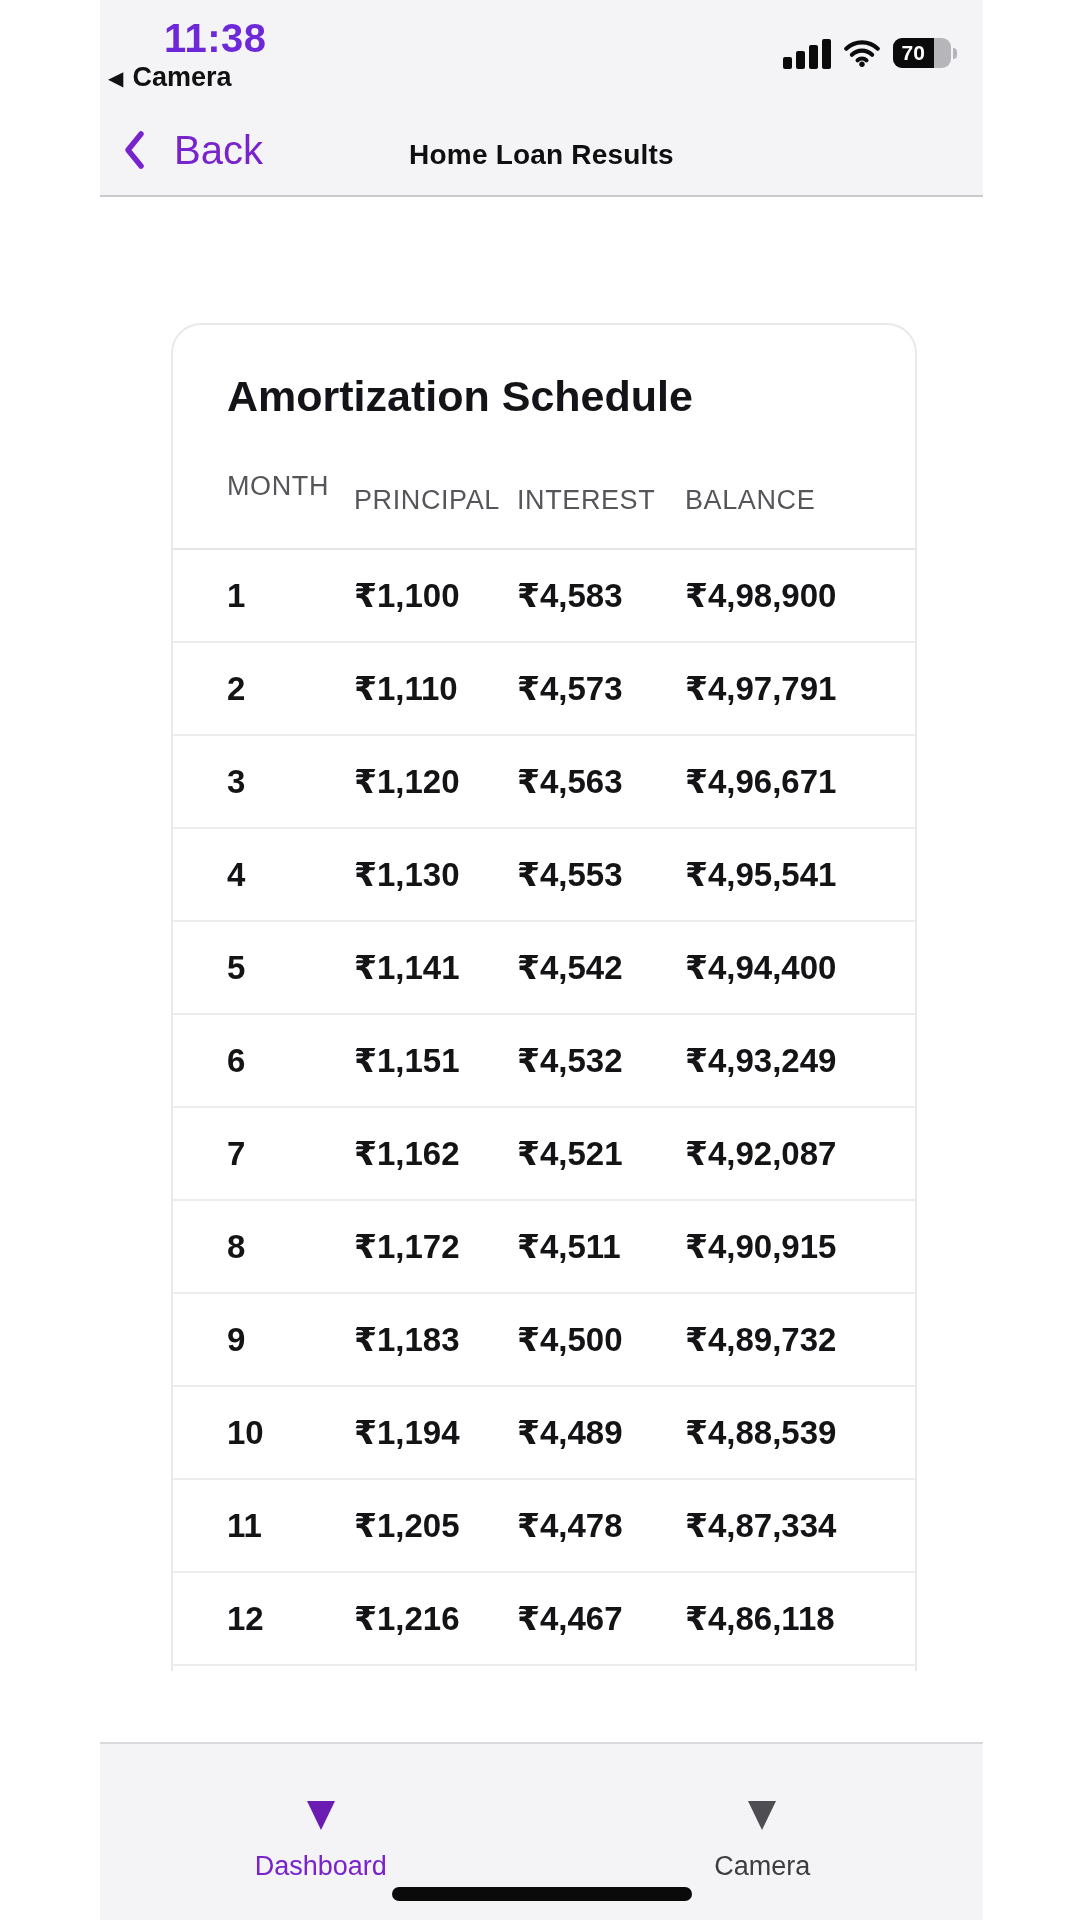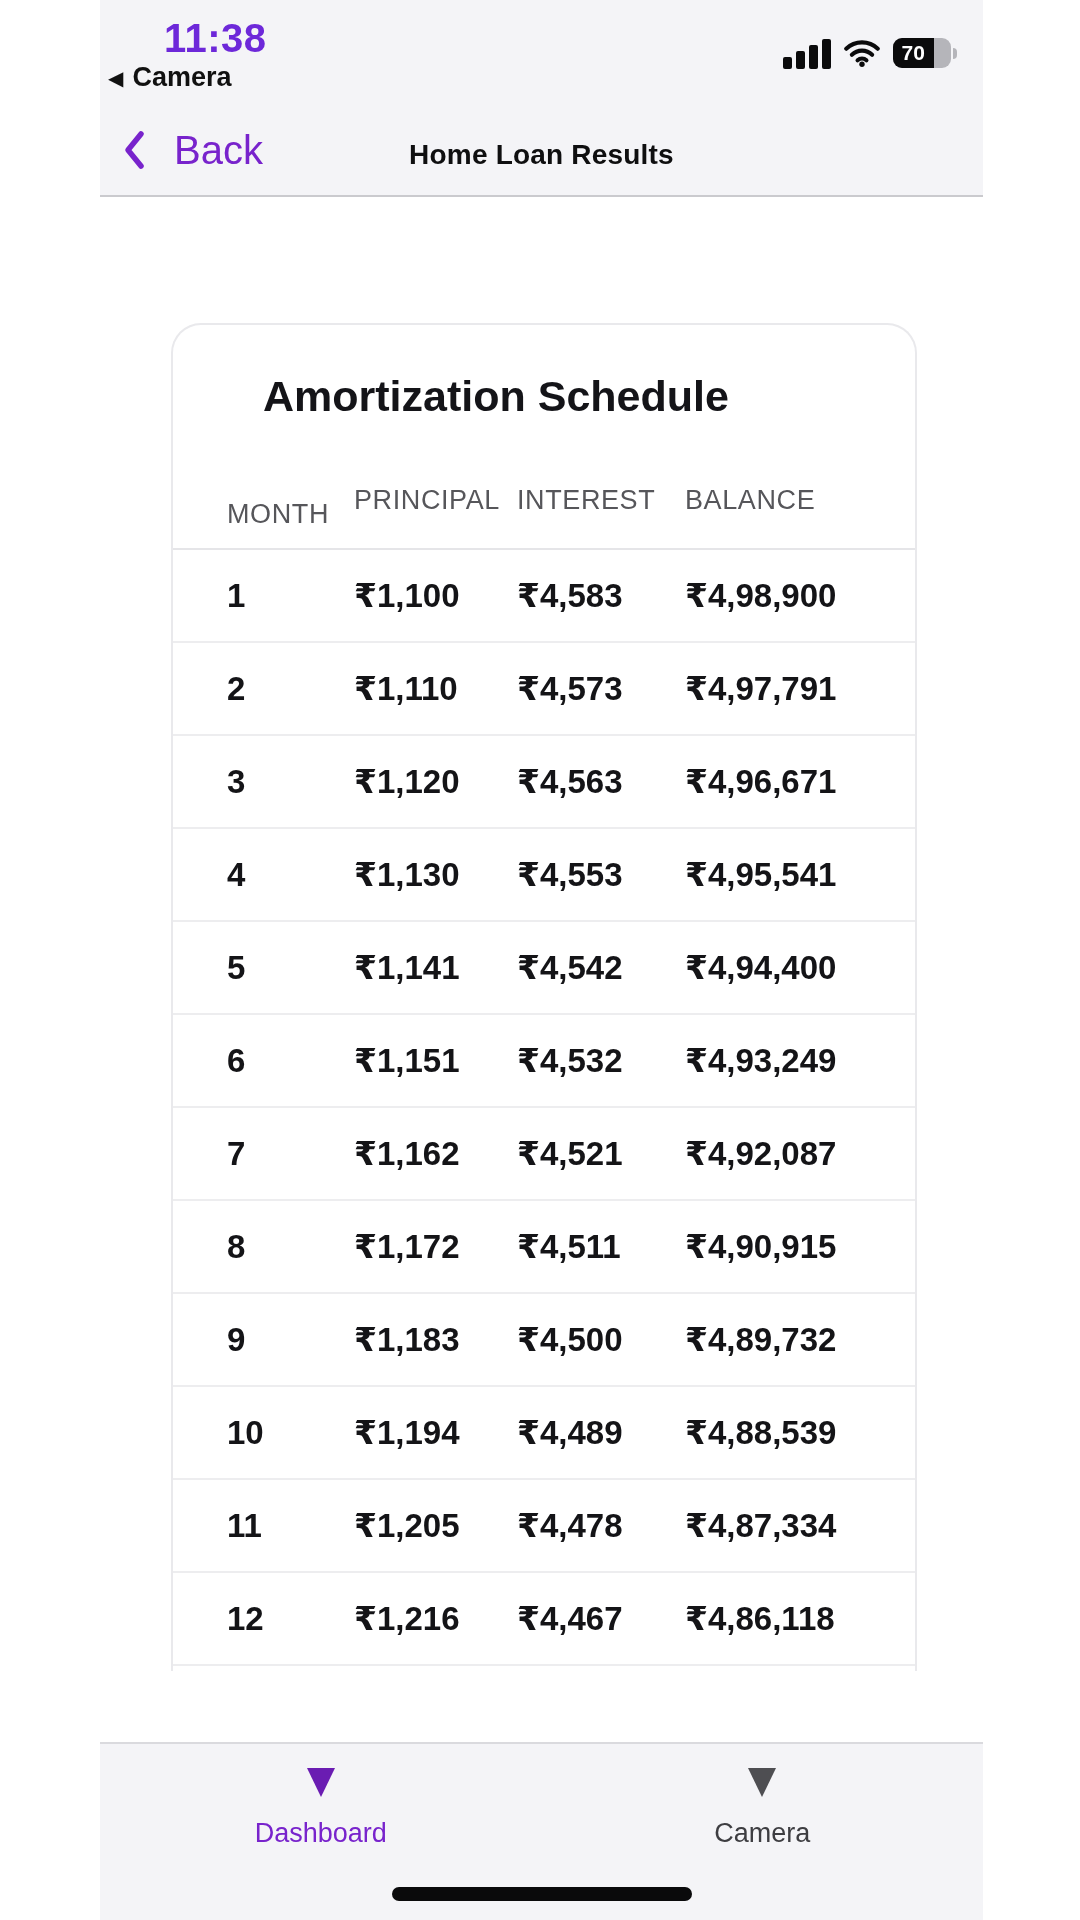--- a/index.html
+++ b/index.html
@@ -48,35 +48,35 @@
   .back-button{position:absolute;left:22px;top:0;height:64px;display:flex;align-items:center;gap:28px;cursor:pointer;}
   .back-button span{font-size:40px;color:var(--accent);}
   .nav-title{position:absolute;left:0;top:5px;width:100%;height:64px;display:flex;align-items:center;
     justify-content:center;font-size:28px;font-weight:700;color:#0F0F10;letter-spacing:0.2px;}
 
   
   .main{position:absolute;left:0;top:199px;width:100%;height:1543px;background:#ffffff;}
   .card{position:absolute;left:71px;top:124px;width:746px;height:1348px;background:#ffffff;
     border:2px solid var(--card-border);border-bottom:none;border-radius:30px 30px 0 0;
     overflow:hidden;}
-  .card-title{position:absolute;left:54px;top:50px;font-size:43px;line-height:1;font-weight:700;color:#141418;margin-left:36px;}
+  .card-title{position:absolute;left:54px;top:50px;font-size:43px;line-height:1;font-weight:700;color:#141418;}
   .thead{position:absolute;left:0;top:147px;width:100%;display:grid;
     grid-template-columns:127px 163px 168px 1fr;padding-left:54px;
     font-size:27px;font-weight:500;color:var(--head-text);letter-spacing:0.6px;}
   .thead .th{padding-top:14px;line-height:1.1;}
-  .thead .th.month{padding-top:0;margin-top:28px;}
+  .thead .th.month{padding-top:0;}
   .tbody{position:absolute;left:0;top:223px;width:100%;border-top:2px solid var(--thead-divider);}
   .trow{height:93px;display:grid;grid-template-columns:127px 163px 168px 1fr;padding-left:54px;
     align-items:center;border-bottom:2px solid var(--row-divider);
     font-size:33px;font-weight:600;color:var(--cell-text);}
 
   
   .tabbar{position:absolute;left:0;top:1742px;width:100%;height:178px;background:var(--header-bg);
     border-top:2px solid var(--tab-hairline);display:flex;}
-  .tab{flex:1;display:flex;flex-direction:column;align-items:center;padding-top:24px;cursor:pointer;}
+  .tab{flex:1;display:flex;flex-direction:column;align-items:center;padding-top:24px;cursor:pointer;margin-top:33px;}
   .tab-tri{width:0;height:0;border-left:14px solid transparent;border-right:14px solid transparent;
     border-top:29px solid var(--inactive-tab-icon);}
   .tab.active .tab-tri{border-top-color:var(--accent-dark);}
   .tab-label{margin-top:21px;font-size:27px;font-weight:500;color:var(--inactive-tab-text);}
   .tab.active .tab-label{color:var(--accent);}
   .home-indicator{position:absolute;left:50%;bottom:19px;transform:translateX(-50%);
     width:300px;height:14px;border-radius:7px;background:#0A0A0B;}
 </style>
 </head>
 <body>

